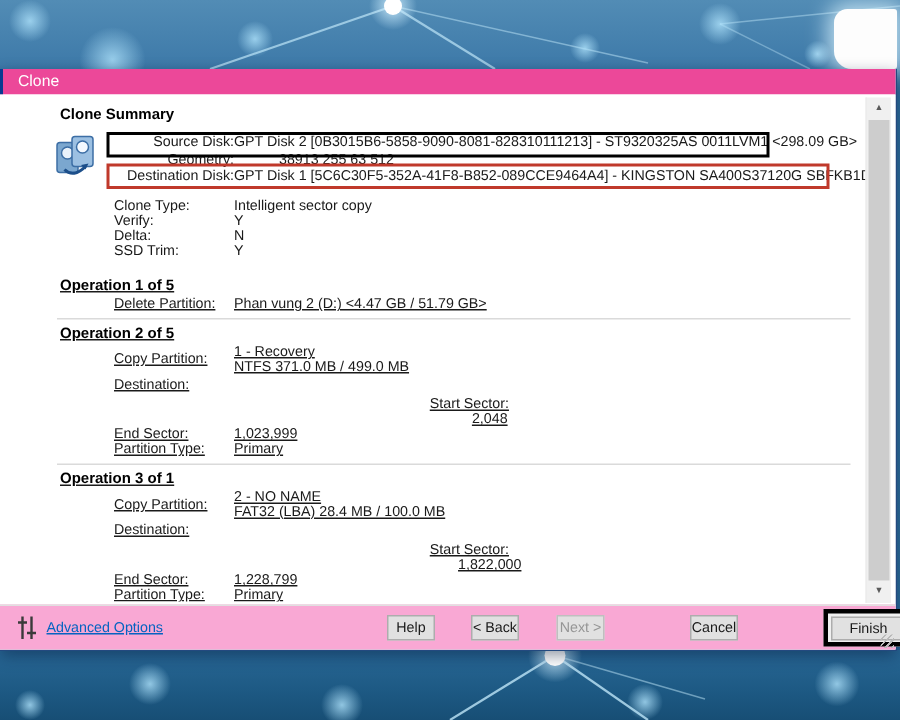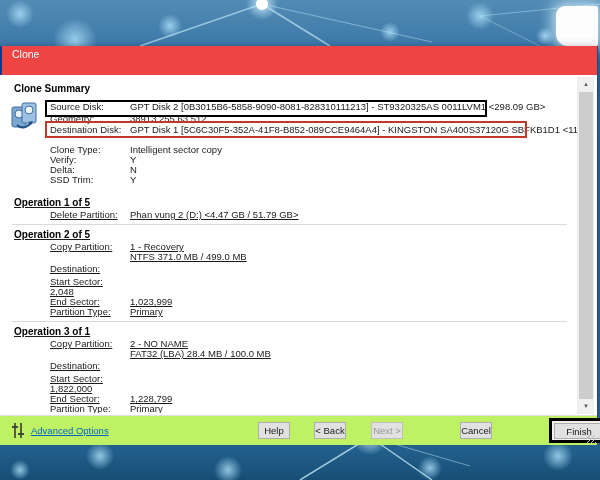--- a/index.html
+++ b/index.html
@@ -7,55 +7,55 @@
   .desktop{position:relative;width:600px;height:480px;overflow:hidden;
     background:linear-gradient(180deg,#528cb5 0%,#3e7aa9 9%,#2f6f9f 11%,#2d6d9d 88%,#1d5983 96%,#174e75 100%);}
   .wallpaper{position:absolute;left:0;top:0;z-index:0;}
   .white-blob{position:absolute;left:556px;top:6px;width:42px;height:40px;background:#fdfdfd;
     border-radius:9px 2px 2px 12px;box-shadow:0 0 14px 4px rgba(220,245,255,.8);z-index:1;}
 
   
   .window{position:absolute;left:0;top:46px;width:597px;height:387px;z-index:2;
     background:#fff;border-right:1px solid #23497f;border-bottom:1px solid #23497f;
     box-shadow:0 3px 10px rgba(0,20,50,.45);}
-  .titlebar{height:29px;background:#ef4444;color:#fff;font-size:10.5px;line-height:17px;
+  .titlebar{height:17px;background:#ec4899;color:#fff;font-size:10.5px;line-height:17px;
     padding-left:10px;border-left:2px solid #093a90;}
   .body{position:relative;height:370px;background:#fff;}
 
   
   .content{position:absolute;left:0;top:0;right:20px;bottom:32px;overflow:hidden;
-    font-size:9.5px;line-height:10px;color:#1a1a1a;padding-top:8px;}
+    font-size:9.5px;line-height:10px;color:#1a1a1a;padding-top:8px;padding-left:26px;}
   .summary-header{font-size:10px;font-weight:bold;margin:0 0 0 14px;line-height:11px;color:#000;}
-  .disk-block{position:relative;height:45px;margin-top:6px;}
+  .disk-block{position:relative;height:45px;margin-top:6px;text-align:right;}
   .clone-icon{position:absolute;left:11px;top:1px;width:26px;height:30px;}
   .drow{position:absolute;left:50px;display:flex;white-space:nowrap;}
   .drow .lbl{display:inline-block;width:80px;}
   .hl{position:absolute;pointer-events:none;}
   .hl-black{left:45px;top:0;width:438px;height:13px;border:2px solid #000;}
   .hl-red{left:45px;top:21px;width:478px;height:13px;border:2px solid #c0392b;}
 
-  .row{display:flex;padding-left:50px;}
+  .row{display:flex;padding-left:50px;align-items:center;}
   .row .lbl{display:inline-block;width:80px;flex:none;}
   .row .val{white-space:pre-line;}
   .g2{margin-top:2px;}
   .g3{margin-top:3px;flex-direction:column;}
   .op{margin-top:0;text-decoration:underline;}
   .op-header{font-size:10px;font-weight:bold;color:#000;line-height:11px;margin:4px 0 2px 14px;}
   .op1-gap{margin-top:12px;}
   .sep{height:1px;background:#dadada;margin:4px 10px 0 12px;}
 
   
   .scrollbar{position:absolute;top:2px;right:3px;width:16px;bottom:31px;background:#f0f0f0;border-left:1px solid #ececec;}
   .sb-btn{position:absolute;left:0;width:16px;height:15px;text-align:center;color:#5a5a5a;font-size:6px;line-height:15px;cursor:default;}
   .sb-up{top:0;}
   .sb-down{bottom:0;}
   .sb-thumb{position:absolute;left:1px;right:1px;top:15px;bottom:15px;background:#cdcdcd;}
 
   
-  .footer{position:absolute;left:0;right:0;bottom:0;height:29px;background:#bef264;border-top:1px solid #e0e0e0;}
+  .footer{position:absolute;left:0;right:0;bottom:0;height:29px;background:#f9a8d4;border-top:1px solid #e0e0e0;}
   .adv-icon{position:absolute;left:9px;top:6px;width:18px;height:17px;}
   .adv-link{position:absolute;left:31px;top:9px;font-size:9.5px;color:#0563c1;text-decoration:underline;cursor:pointer;}
   .btn{position:absolute;top:6px;height:17px;width:32px;background:#e1e1e1;border:1px solid #adadad;
     font-family:"Liberation Sans",sans-serif;font-size:9.5px;color:#1a1a1a;padding:0;line-height:15px;text-align:center;}
   .btn:disabled{color:#969696;border-color:#bfbfbf;}
   .b-help{left:258px;}
   .b-back{left:314px;}
   .b-next{left:371px;}
   .b-cancel{left:428px;margin-left:32px;}
   .finish-hl{position:absolute;left:549px;top:2px;width:60px;height:25px;border:3px solid #000;box-sizing:border-box;
@@ -130,21 +130,21 @@
             <circle cx="18" cy="9" r="4" fill="#f4f9ff" stroke="#3c6ea5"></circle>
             <path d="M6 24 q6 6 14 -2" fill="none" stroke="#1d4f8a" stroke-width="2"></path>
             <path d="M20 24 l2 -4 l-5 1 z" fill="#1d4f8a"></path>
           </svg>
 
           <div class="drow" style="top:2px;">
             <span class="lbl">Source Disk:</span>
             <span class="val">GPT Disk 2 [0B3015B6-5858-9090-8081-828310111213] - ST9320325AS 0011LVM1  &lt;298.09 GB&gt;</span>
           </div>
 
-          <div class="drow" style="top:14px;">
+          <div class="drow" style="top:14px;gap:30px;">
             <span class="lbl">Geometry:</span>
             <span class="val">38913 255 63 512</span>
           </div>
 
           <div class="drow" style="top:25px;">
             <span class="lbl">Destination Disk:</span>
             <span class="val">GPT Disk 1 [5C6C30F5-352A-41F8-B852-089CCE9464A4] - KINGSTON SA400S37120G SBFKB1D1  &lt;111.79 GB&gt;</span>
           </div>
 
           <div class="hl hl-black"></div>

